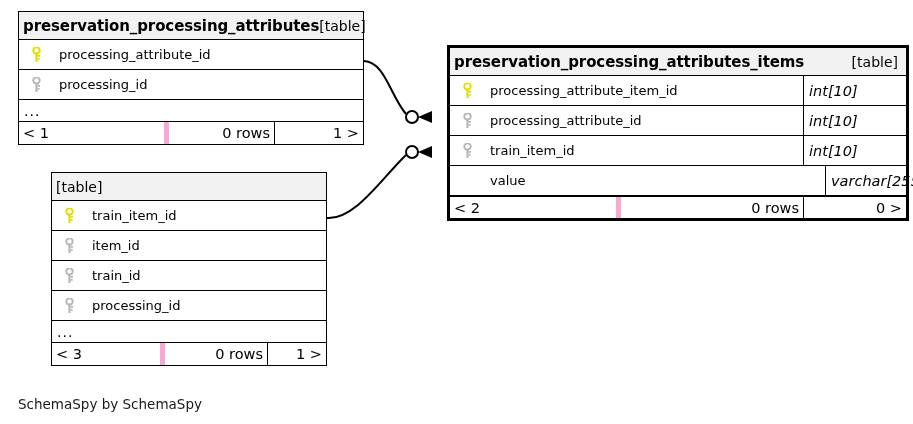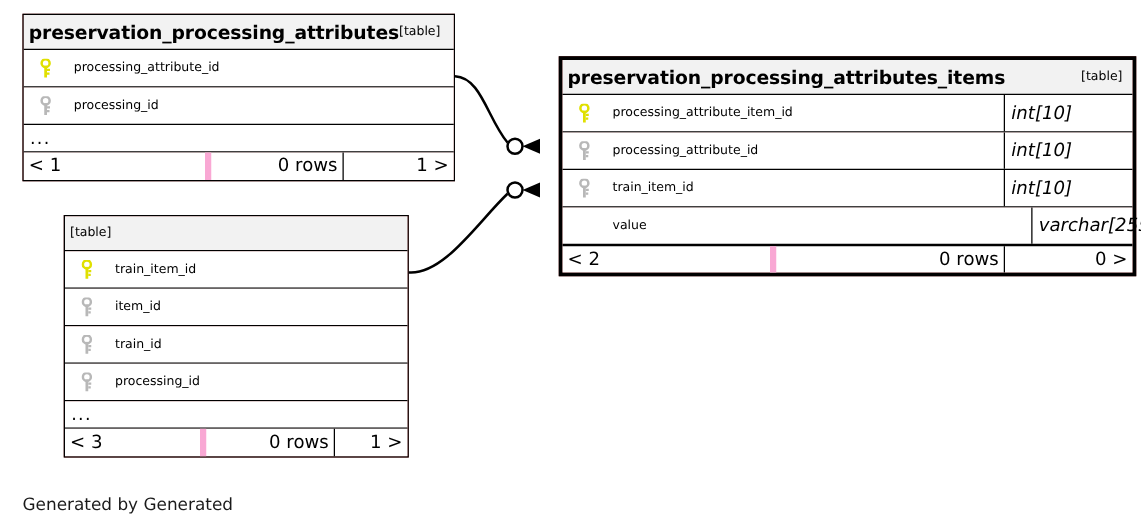--- a/index.html
+++ b/index.html
@@ -54,21 +54,21 @@
     padding: 0 4px;
     height: 28px;
     white-space: nowrap;
   }
   .tbl-title {
     font-weight: bold;
     font-size: 15px;
     letter-spacing: -0.1px;
   }
   .tbl-kind {
-    font-size: 10px;
+    font-size: 14px;
     color: #000000;
   }
   .tbl-header.spread .tbl-kind {
     margin-left: auto;
     padding-right: 4px;
   }
 
   .tbl-row {
     display: flex;
     border-bottom: 1px solid #000000;
@@ -77,21 +77,21 @@
     align-items: center;
     background: #ffffff;
   }
   .tbl-row:last-child { border-bottom: none; }
 
   .col-name {
     flex: 1 1 auto;
     display: flex;
     align-items: center;
     padding-left: 6px;
-    font-size: 10px;
+    font-size: 13px;
     min-width: 0;
     overflow: hidden;
     white-space: nowrap;
     box-sizing: border-box;
     height: 100%;
   }
   .col-type {
     flex: 0 0 auto;
     border-left: 1px solid #000000;
     box-sizing: border-box;
@@ -344,15 +344,15 @@
 
     <div class="tbl-row ellipsis">...</div>
 
     <div class="tbl-footer">
       <div class="pg-cell pg-prev" style="width:108px;">&lt; 3</div>
       <div class="pg-cell pg-mid" style="width:107px;">0 rows</div>
       <div class="pg-cell pg-next" style="flex:1 1 auto;">1 &gt;</div>
     </div>
   </div>
 
-  <div class="footer-note" style="left:18px; top:396px;">Generated by Generated</div>
+  <div class="footer-note" style="left:18px; top:396px;">SchemaSpy by SchemaSpy</div>
 
 </div>
 
 </body></html>

